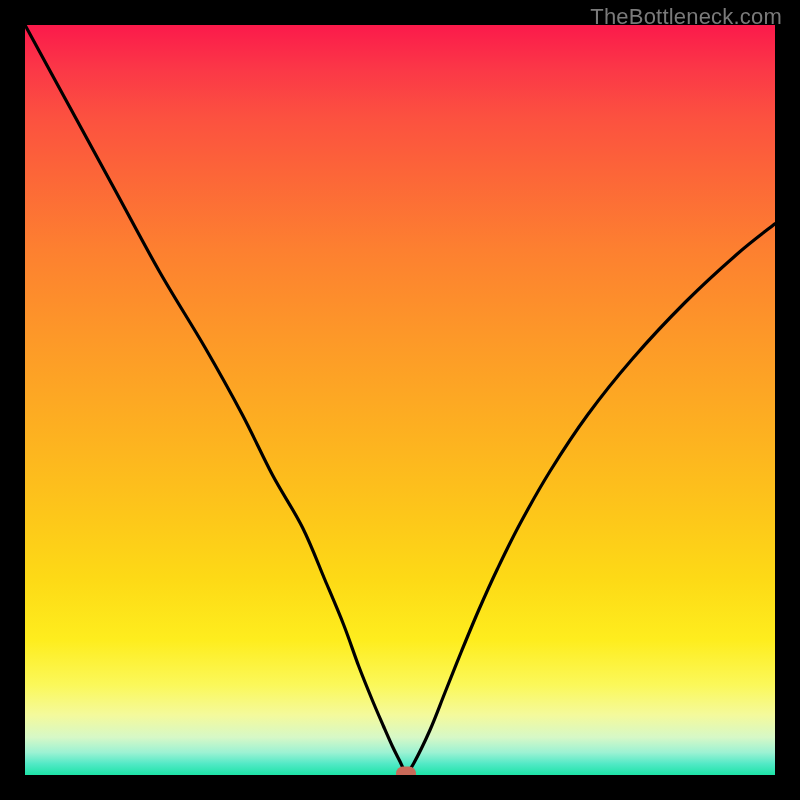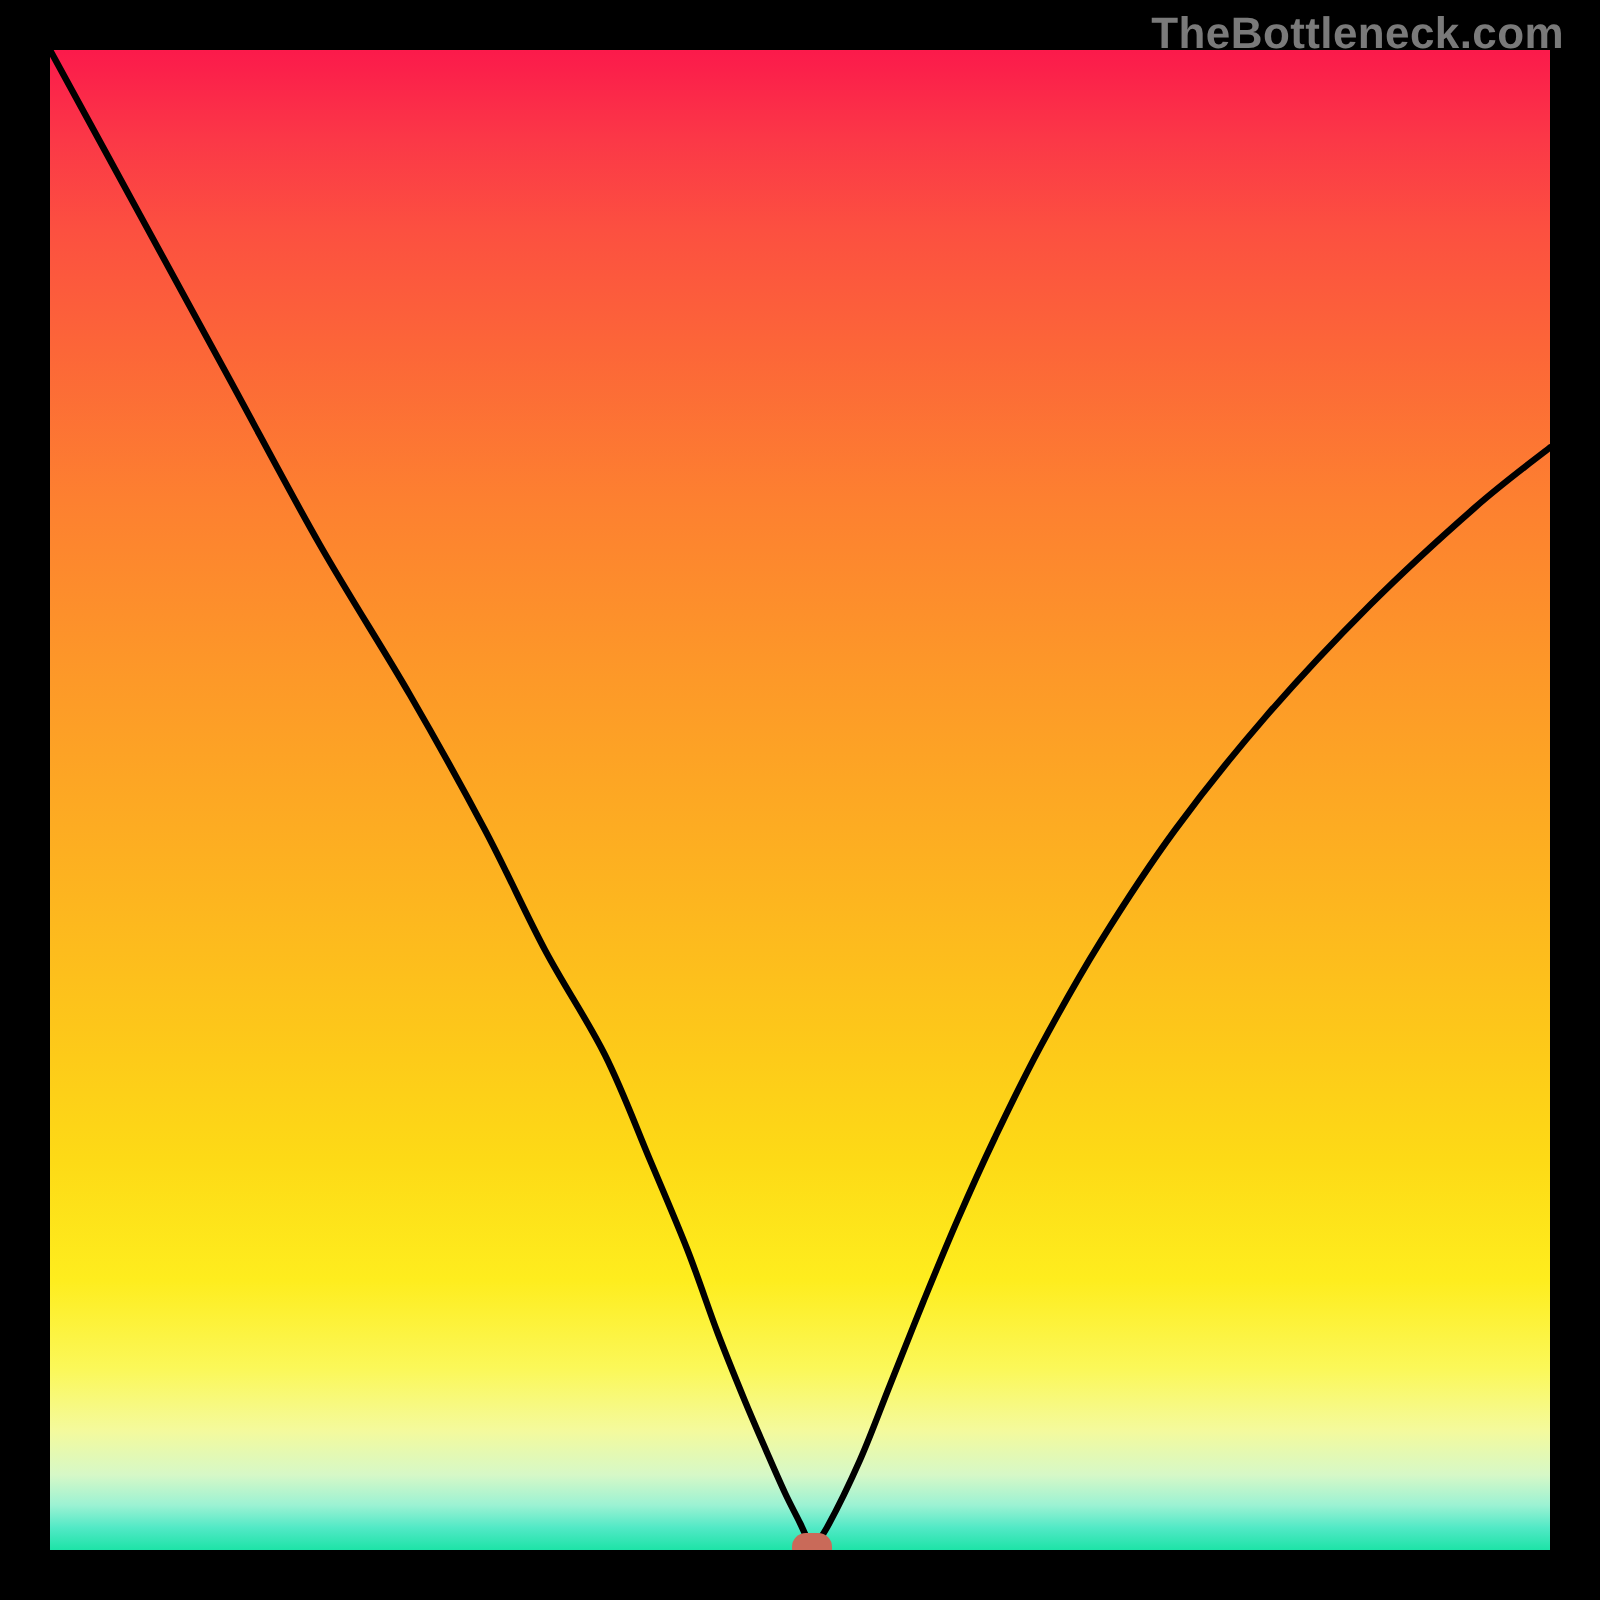--- a/index.html
+++ b/index.html
@@ -16,21 +16,21 @@
     width: 800px;
     height: 800px;
     background: #000;
   }
   .watermark {
     position: absolute;
     top: 4px;
     right: 18px;
     color: #7a7a7a;
     font-size: 22px;
-    font-weight: 700;
+    font-weight: 400;
     letter-spacing: 0.2px;
     z-index: 5;
   }
   .plot {
     position: absolute;
     left: 25px;
     top: 25px;
     width: 750px;
     height: 750px;
     overflow: hidden;

